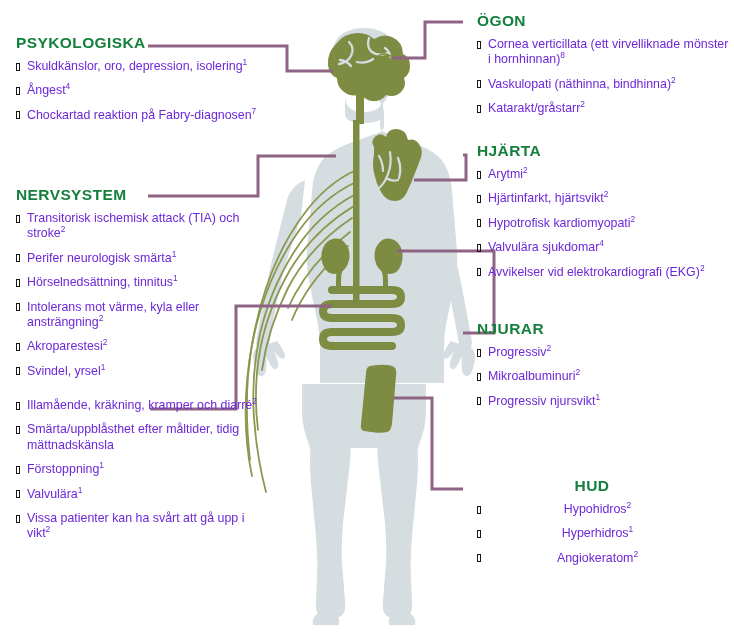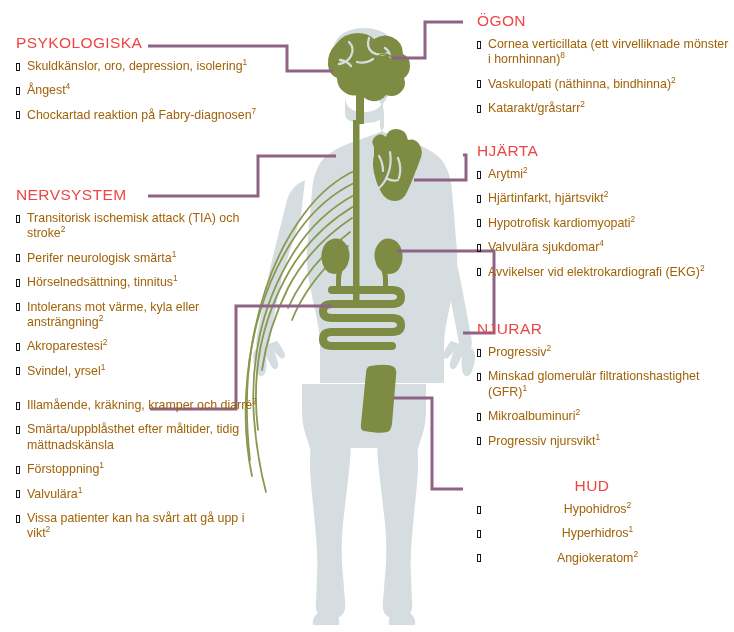--- a/index.html
+++ b/index.html
@@ -28,37 +28,37 @@
     width: 734px;
     height: 632px;
     pointer-events: none;
   }
   .panel {
     position: absolute;
   }
   .panel h2 {
     margin: 0 0 7px 0;
     font-size: 15.5px;
-    font-weight: normal;
+    font-weight: bold;
     letter-spacing: 0.4px;
-    color: #ef4444;
+    color: #15803d;
     font-family: "Liberation Sans", sans-serif;
   }
   .panel ul {
     list-style: none;
     margin: 0;
     padding: 0;
   }
   .panel li {
     position: relative;
     font-size: 12.4px;
     line-height: 15.4px;
     margin-bottom: 9px;
     padding-left: 11px;
-    color: #a16207;
+    color: #6d28d9;
   }
   .panel li:last-child { margin-bottom: 0; }
   .bullet-box {
     position: absolute;
     left: 0;
     top: 3.5px;
     width: 4px;
     height: 8px;
     border: 1px solid #161616;
     box-sizing: border-box;
@@ -233,21 +233,20 @@
       <li><span class="bullet-box"></span><span>Hypotrofisk kardiomyopati</span><span class="ref">2</span></li>
       <li><span class="bullet-box"></span><span>Valvulära sjukdomar</span><span class="ref">4</span></li>
       <li><span class="bullet-box"></span><span>Avvikelser vid elektrokardiografi (EKG)</span><span class="ref">2</span></li>
     </ul>
   </div>
 
   <div class="panel" id="panel-njurar">
     <h2>NJURAR</h2>
     <ul>
       <li><span class="bullet-box"></span><span>Progressiv</span><span class="ref">2</span></li>
-      <li><span class="bullet-box"></span><span>Minskad glomerulär filtrationshastighet (GFR)</span><span class="ref">1</span></li>
       <li><span class="bullet-box"></span><span>Mikroalbuminuri</span><span class="ref">2</span></li>
       <li><span class="bullet-box"></span><span>Progressiv njursvikt</span><span class="ref">1</span></li>
     </ul>
   </div>
 
   <div class="panel" id="panel-hud">
     <h2>HUD</h2>
     <ul>
       <li><span class="bullet-box"></span><span>Hypohidros</span><span class="ref">2</span></li>
       <li><span class="bullet-box"></span><span>Hyperhidros</span><span class="ref">1</span></li>

